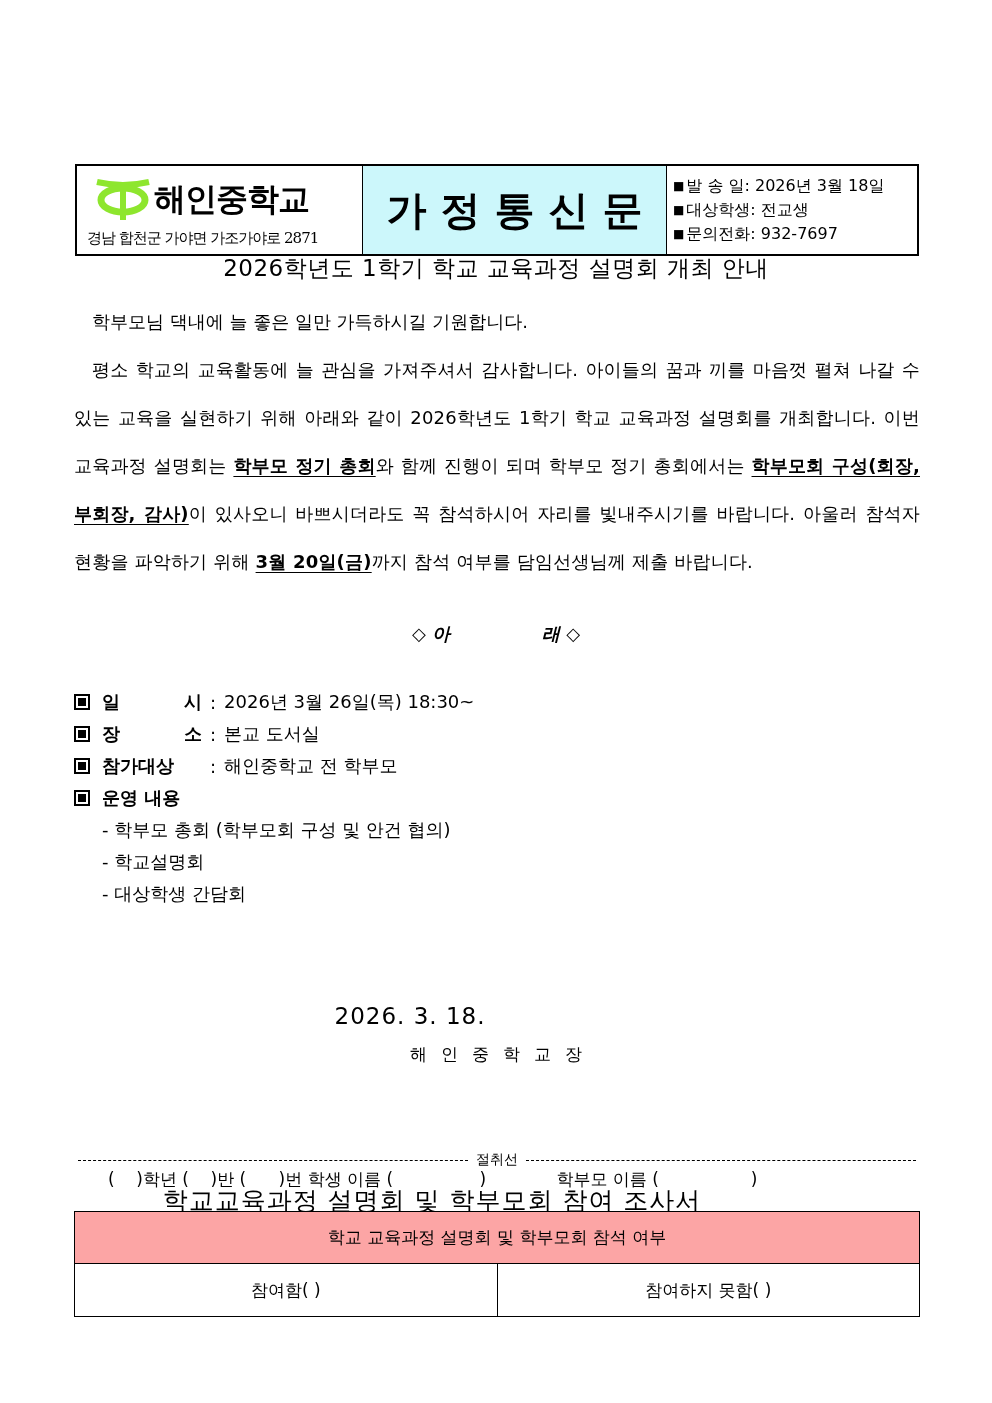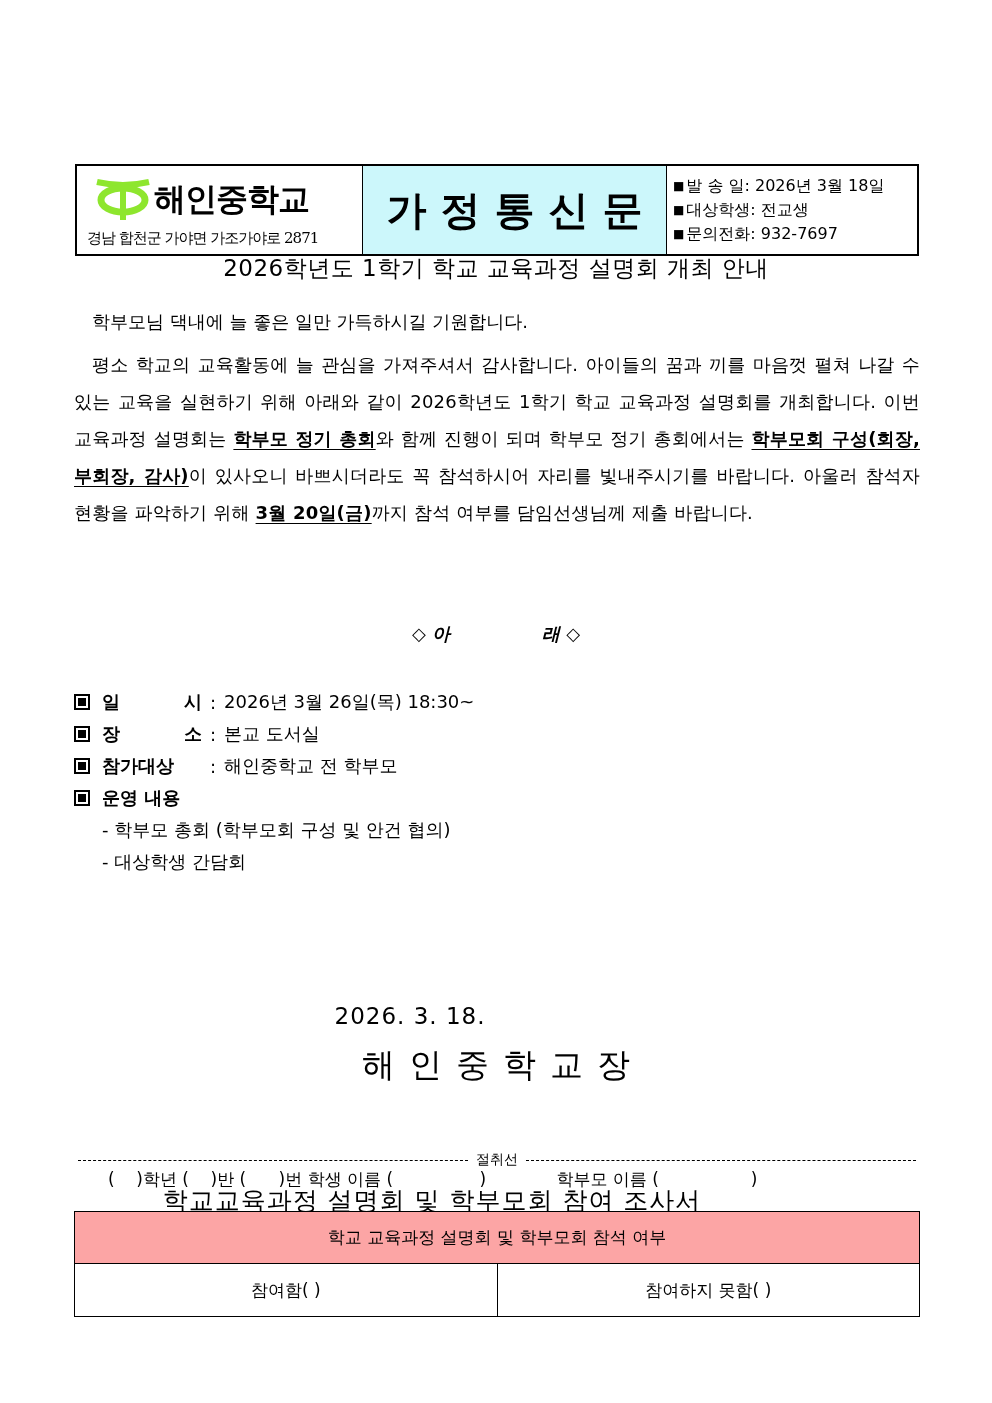--- a/index.html
+++ b/index.html
@@ -20,37 +20,37 @@
   }
   .title-cell span { font-size: 40px; font-weight: bold; letter-spacing: 14px; margin-left: 14px; }
   .info-cell { flex: 1; padding: 8px 0 0 6px; font-size: 16px; line-height: 24px; }
   .info-row { display: flex; white-space: nowrap; }
   .info-row .bullet { font-size: 12px; margin-right: 2px; }
 
   .doc-title { position: absolute; left: 0; width: 992px; top: 253px; text-align: center; font-size: 23px; letter-spacing: 0.5px; }
 
   .para { position: absolute; left: 74px; width: 846px; font-size: 18px; }
   .p1 { top: 310px; text-indent: 18px; }
-  .p2 { top: 346px; line-height: 37px; text-indent: 18px; text-align: justify; letter-spacing: 0.2px; }
+  .p2 { top: 346px; line-height: 48px; text-indent: 18px; text-align: justify; letter-spacing: 0.2px; }
   .u { text-decoration: underline; font-weight: bold; text-underline-offset: 4px; }
 
   .notice-head { position: absolute; left: 0; width: 992px; top: 622px; text-align: center; font-size: 18px; font-weight: bold; font-style: italic; }
   .notice-head .gap { display: inline-block; width: 92px; }
 
   .details { position: absolute; left: 74px; top: 686px; font-size: 18px; }
   .drow { display: flex; align-items: center; height: 32px; }
   .sq { display: inline-block; width: 16px; height: 16px; border: 2px solid #000; position: relative; margin-right: 12px; }
   .sq::after { content: ""; position: absolute; left: 2px; top: 2px; width: 8px; height: 8px; background: #000; }
   .dlabel { display: inline-block; width: 100px; font-weight: bold; display: flex; justify-content: space-between; }
   .dlabel.wide { width: auto; }
   .dsep { margin: 0 8px; }
   .sub { padding-left: 28px; height: 32px; display: flex; align-items: center; }
 
   .sign-date { position: absolute; left: 0; width: 820px; top: 1003px; text-align: center; font-size: 23px; letter-spacing: 1px; }
-  .sign-name { position: absolute; left: 0; width: 992px; top: 1043px; text-align: center; font-size: 33px; letter-spacing: 14px; text-indent: 14px; }
+  .sign-name { position: absolute; left: 0; width: 992px; top: 1043px; text-align: center; font-size: 17px; letter-spacing: 14px; text-indent: 14px; }
 
   .cutline { position: absolute; left: 78px; width: 838px; top: 1151px; font-size: 14px; display: flex; align-items: center; text-align: center; }
   .cutline .dash { flex: 1; border-top: 1px dashed #000; height: 0; }
   .cutline span { padding: 0 8px; }
 
   .survey-title { position: absolute; left: 0; width: 864px; top: 1184px; text-align: center; font-size: 25px; letter-spacing: 1px; }
   .survey-fields { position: absolute; left: 108px; top: 1168px; font-size: 17px; width: 812px; white-space: pre; }
 
   .survey-table { position: absolute; left: 74px; top: 1211px; width: 846px; border-collapse: collapse; font-size: 17px; }
   .survey-table td { border: 1px solid #000; text-align: center; }
@@ -122,20 +122,21 @@
     <span class="sq"></span>
     <span class="dlabel">참가대상</span>
     <span class="dsep">:</span>
     <span>해인중학교 전 학부모</span>
   </div>
   <div class="drow">
     <span class="sq"></span>
     <span class="dlabel wide">운영 내용</span>
   </div>
   <div class="sub">- 학부모 총회 (학부모회 구성 및 안건 협의)</div>
+  <div class="sub">- 학교설명회</div>
   <div class="sub">- 대상학생 간담회</div>
 </div>
 
 <div class="sign-date">2026. 3. 18.</div>
 <div class="sign-name">해인중학교장</div>
 
 <div class="cutline">
   <div class="dash"></div>
   <span>절취선</span>
   <div class="dash"></div>

